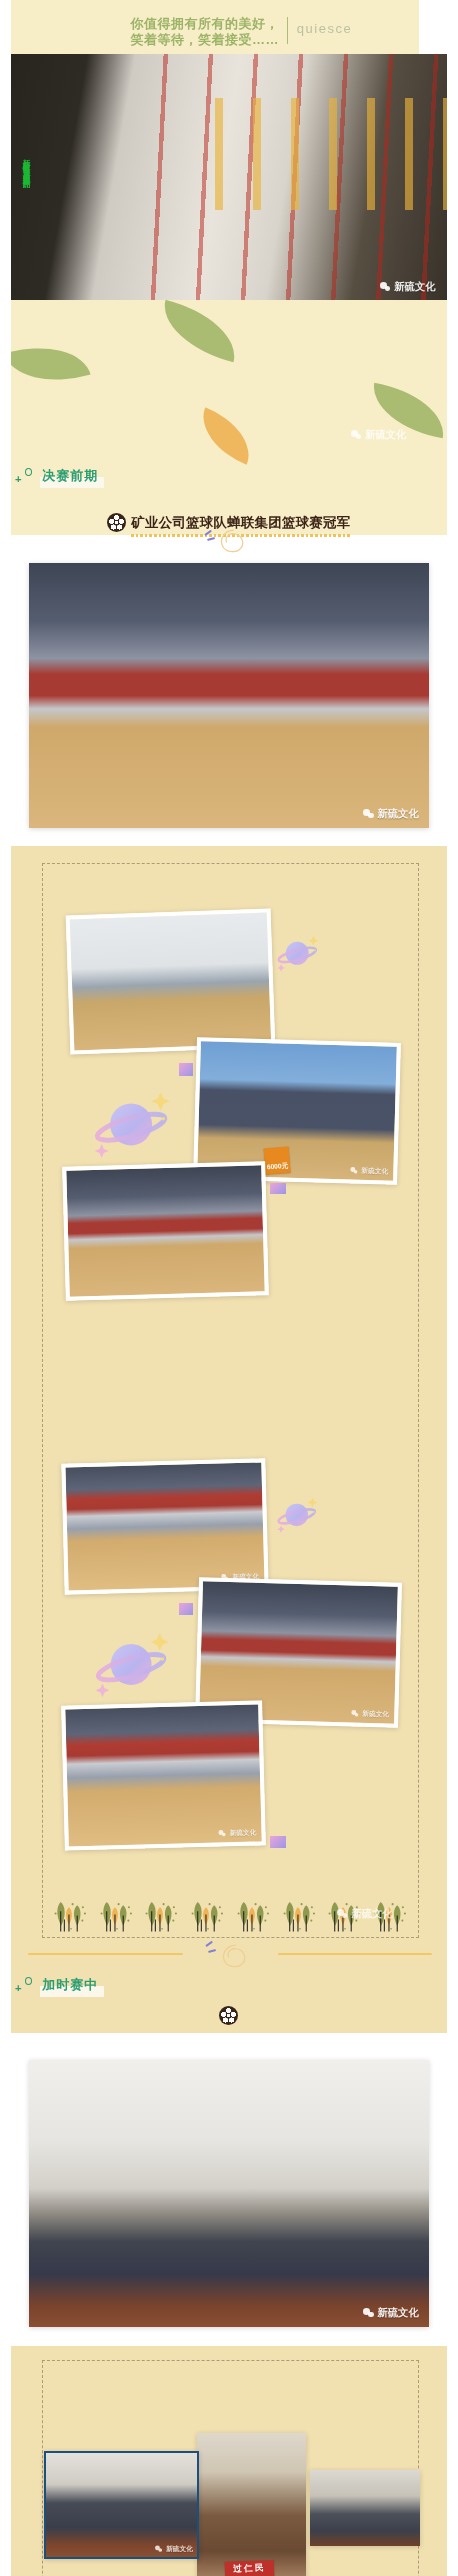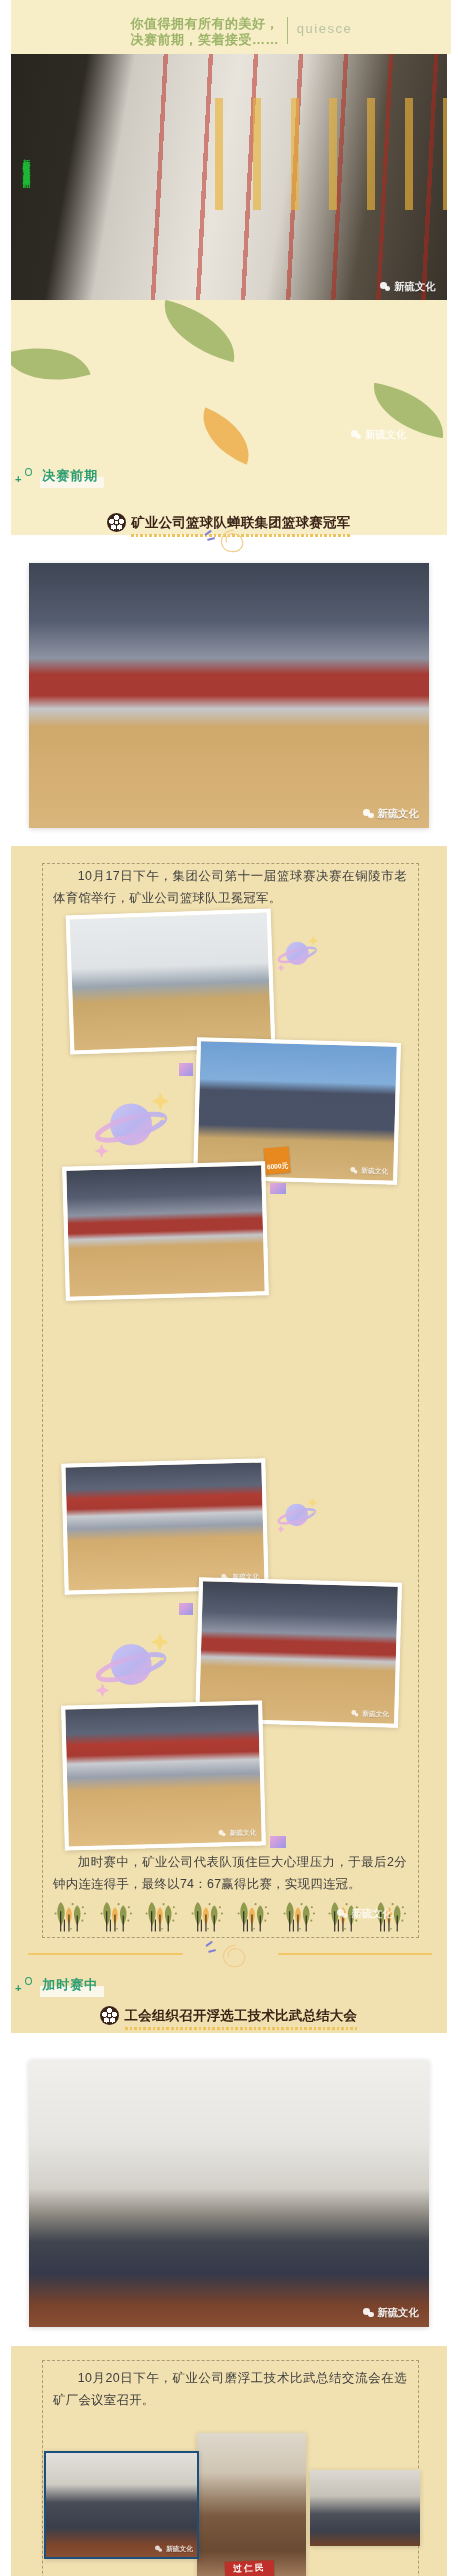--- a/index.html
+++ b/index.html
@@ -96,24 +96,24 @@
               transform:rotate(-6deg);box-shadow:0 0.5px 1.5px rgba(0,0,0,.3);}
   .name-card{position:absolute;background:#c0302a;color:#fff;font-weight:bold;font-size:8.8px;
              display:flex;align-items:center;justify-content:center;letter-spacing:2.1px;
              transform:rotate(-2deg);box-shadow:0 0.5px 1.5px rgba(0,0,0,.35);}
 </style>
 </head>
 <body>
 
 <div class="page">
 
-  <div class="abs band-cream" style="left:10.8px;top:0;width:440px;height:54px;">
+  <div class="abs band-cream" style="left:10.8px;top:0;width:408px;height:54px;">
     <div class="quote-block">
       <div>你值得拥有所有的美好，</div>
-      <div>决赛前期，笑着接受……</div>
+      <div>笑着等待，笑着接受……</div>
     </div>
     <div class="quote-bar"></div>
     <div class="quote-brand">quiesce</div>
   </div>
 
   <div class="photo ph-corn" style="left:10.8px;top:54px;width:436px;height:247px;box-shadow:none;">
     <div class="vcap">新桥矿业公司员工黄昌宝摄影作品</div>
     <div class="wm" style="right:11.3px;bottom:7.2px;">
       <span class="wm-icon"></span>
       <span>新硫文化</span>
@@ -156,21 +156,20 @@
   <div class="photo ph-court" style="left:29px;top:563px;width:400px;height:265px;">
     <div class="wm" style="right:10.3px;bottom:7.2px;">
       <span class="wm-icon"></span>
       <span>新硫文化</span>
     </div>
   </div>
 
   <div class="abs band-tan" style="left:10.8px;top:846px;width:436px;height:1187px;"></div>
   <div class="abs dashed-frame" style="left:42px;top:863px;width:375px;height:1073px;"></div>
 
-  <p class="para" style="left:53px;top:866px;">10月17日下午，集团公司第十一届篮球赛决赛在铜陵市老体育馆举行，矿业公司篮球队卫冕冠军。</p>
 
   <div class="photo pw ph-bright" style="left:68px;top:912px;width:197px;height:131px;transform:rotate(-2deg);"></div>
 
   <div class="planet-slot planet-sm" style="left:275px;top:924px;width:46px;height:61px;">
       <svg viewBox="0 0 120 110">
   <circle cx="58" cy="52" r="30" fill="url(#pg)"></circle>
   <ellipse cx="58" cy="56" rx="50" ry="13" fill="none" stroke="url(#ringg)" stroke-width="7" transform="rotate(-16 58 56)" opacity=".9"></ellipse>
   <path d="M100 6 l4 9 9 4 -9 4 -4 9 -4 -9 -9 -4 9 -4z" fill="#f6d97c"></path>
   <path d="M16 80 l3 7 7 3 -7 3 -3 7 -3 -7 -7 -3 7 -3z" fill="#f0b6d8"></path>
   <circle cx="104" cy="44" r="2.5" fill="#f6d97c"></circle>
@@ -236,21 +235,20 @@
     </div>
 
   <div class="photo pw ph-court3" style="left:63px;top:1703px;width:193px;height:137px;transform:rotate(-1.5deg);">
     <div class="wm sm" style="right:5.2px;bottom:4.1px;">
       <span class="wm-icon"></span>
       <span>新硫文化</span>
     </div>
   </div>
   <div class="sq" style="left:270px;top:1836px;width:15.5px;height:12.4px;"></div>
 
-  <p class="para" style="left:53px;top:1852px;">加时赛中，矿业公司代表队顶住巨大心理压力，于最后2分钟内连连得手，最终以74：67赢得比赛，实现四连冠。</p>
 
   <div class="tree-row" style="left:53px;top:1900px;width:354px;height:33px;">
       <svg width="34" height="33" viewBox="0 0 66 64">
   <path d="M15 4 C24 12 26 30 16 50 C5 30 7 12 15 4Z" fill="#8f9a4e"></path>
   <path d="M31 14 C38 20 39 34 31 48 C23 34 24 20 31 14Z" fill="#efb355"></path>
   <path d="M47 10 C55 17 56 32 47 50 C38 32 39 17 47 10Z" fill="#8f9a4e"></path>
   <g stroke="#1d1d1d" stroke-width="2">
     <line x1="15" y1="22" x2="15" y2="61"></line>
           <line x1="22" y1="38" x2="22" y2="61"></line>
     <line x1="31" y1="28" x2="31" y2="61"></line>
@@ -415,37 +413,32 @@
   <div class="bdash" style="left:208px;top:1950px;transform:rotate(-15deg);"></div>
 
   <div class="seclab" style="left:15px;top:1975px;">
     <span class="plus">+</span>
     <span class="ring"></span>
     <span class="lab">加时赛中</span>
   </div>
 
   <div class="art-title" style="top:2007px;">
     <span class="reel"></span>
-    <span class="ttl">
-        <span class="txt">工会组织召开浮选工技术比武总结大会</span>
-      <span class="dots"></span>
-      </span>
   </div>
 
   <div class="photo ph-meet" style="left:29px;top:2060px;width:400px;height:267px;">
     <div class="wm" style="right:10.3px;bottom:7.2px;">
       <span class="wm-icon"></span>
       <span>新硫文化</span>
     </div>
   </div>
 
   <div class="abs band-tan" style="left:10.8px;top:2346px;width:436px;height:747px;"></div>
   <div class="abs dashed-frame" style="left:42px;top:2360px;width:375px;height:633px;"></div>
 
-  <p class="para" style="left:53px;top:2368px;">10月20日下午，矿业公司磨浮工技术比武总结交流会在选矿厂会议室召开。</p>
 
   <div class="photo ph-portrait" style="left:197px;top:2433px;width:109px;height:151px;">
     <div class="name-card" style="left:28px;top:128px;width:49px;height:15.5px;">
       <span>过仁民</span>
     </div>
   </div>
   <div class="photo pb ph-meet2" style="left:44px;top:2451px;width:151px;height:104px;">
     <div class="wm sm" style="right:4.1px;bottom:3.1px;">
       <span class="wm-icon"></span>
       <span>新硫文化</span>

